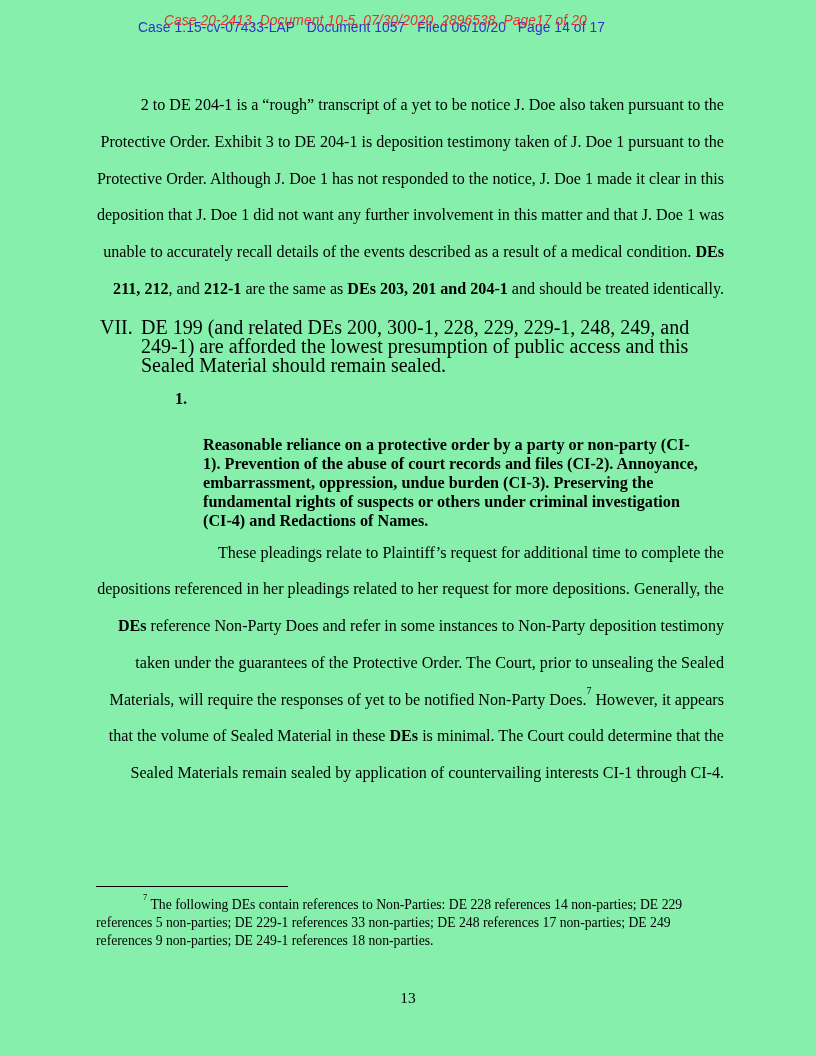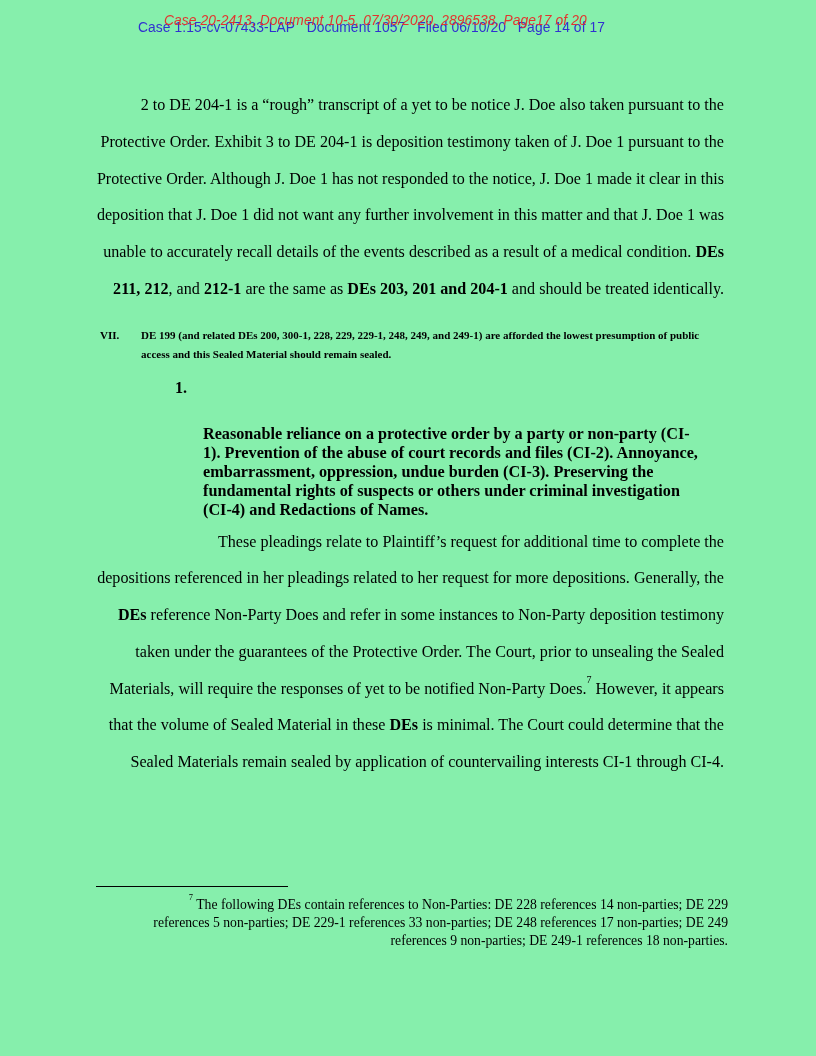--- a/index.html
+++ b/index.html
@@ -33,23 +33,23 @@
   .para {
     font-size: 16.1px;
     line-height: 36.75px;
     text-align: right;
   }
   .para .b { font-weight: bold; }
   .p2 { text-indent: 47px; margin-top: 3px; }
 
   .section-heading {
     display: flex;
-    margin-top: 18px;
-    font-weight: bold;
-    font-size: 11px;
+    margin-top: 10px;
+    font-weight: normal;
+    font-size: 20px;
     line-height: 19px;
   }
   .section-heading .num { flex: 0 0 45px; padding-left: 4px; box-sizing: border-box; }
   .section-heading .txt { flex: 1 1 auto; padding-right: 10px; }
 
   .list-item {
     display: flex;
     margin: 15px 18px 0 79px;
     font-weight: bold;
     font-size: 16.2px;
@@ -74,21 +74,20 @@
     border-top: 1.7px solid #000;
   }
   .footnote {
     position: absolute;
     left: 96px;
     top: 896px;
     width: 632px;
     font-size: 13.7px;
     line-height: 17.9px;
     text-indent: 47px;
-    text-align: right;
   }
 
   .page-number {
     position: absolute;
     left: 0;
     right: 0;
     top: 989px;
     text-align: center;
     font-size: 15.5px;
   }
@@ -117,14 +116,15 @@
     </div>
 
     <div class="para p2"><span>These pleadings relate to Plaintiff’s request for additional time to complete the depositions referenced in her pleadings related to her request for more depositions. Generally, the </span><span class="b">DEs</span><span> reference Non-Party Does and refer in some instances to Non-Party deposition testimony taken under the guarantees of the Protective Order. The Court, prior to unsealing the Sealed Materials, will require the responses of yet to be notified Non-Party Does.</span><sup class="fnref">7</sup><span> However, it appears that the volume of Sealed Material in these </span><span class="b">DEs</span><span> is minimal. The Court could determine that the Sealed Materials remain sealed by application of countervailing interests CI-1 through CI-4.</span></div>
 
   </div>
 
   <div class="footnote-rule"></div>
 
   <div class="footnote"><sup class="fnref">7</sup><span> The following DEs contain references to Non-Parties: DE 228 references 14 non-parties; DE 229 references 5 non-parties; DE 229-1 references 33 non-parties; DE 248 references 17 non-parties; DE 249 references 9 non-parties; DE 249-1 references 18 non-parties.</span></div>
 
+  <div class="page-number">13</div>
 
 </div>
 
 </body></html>

